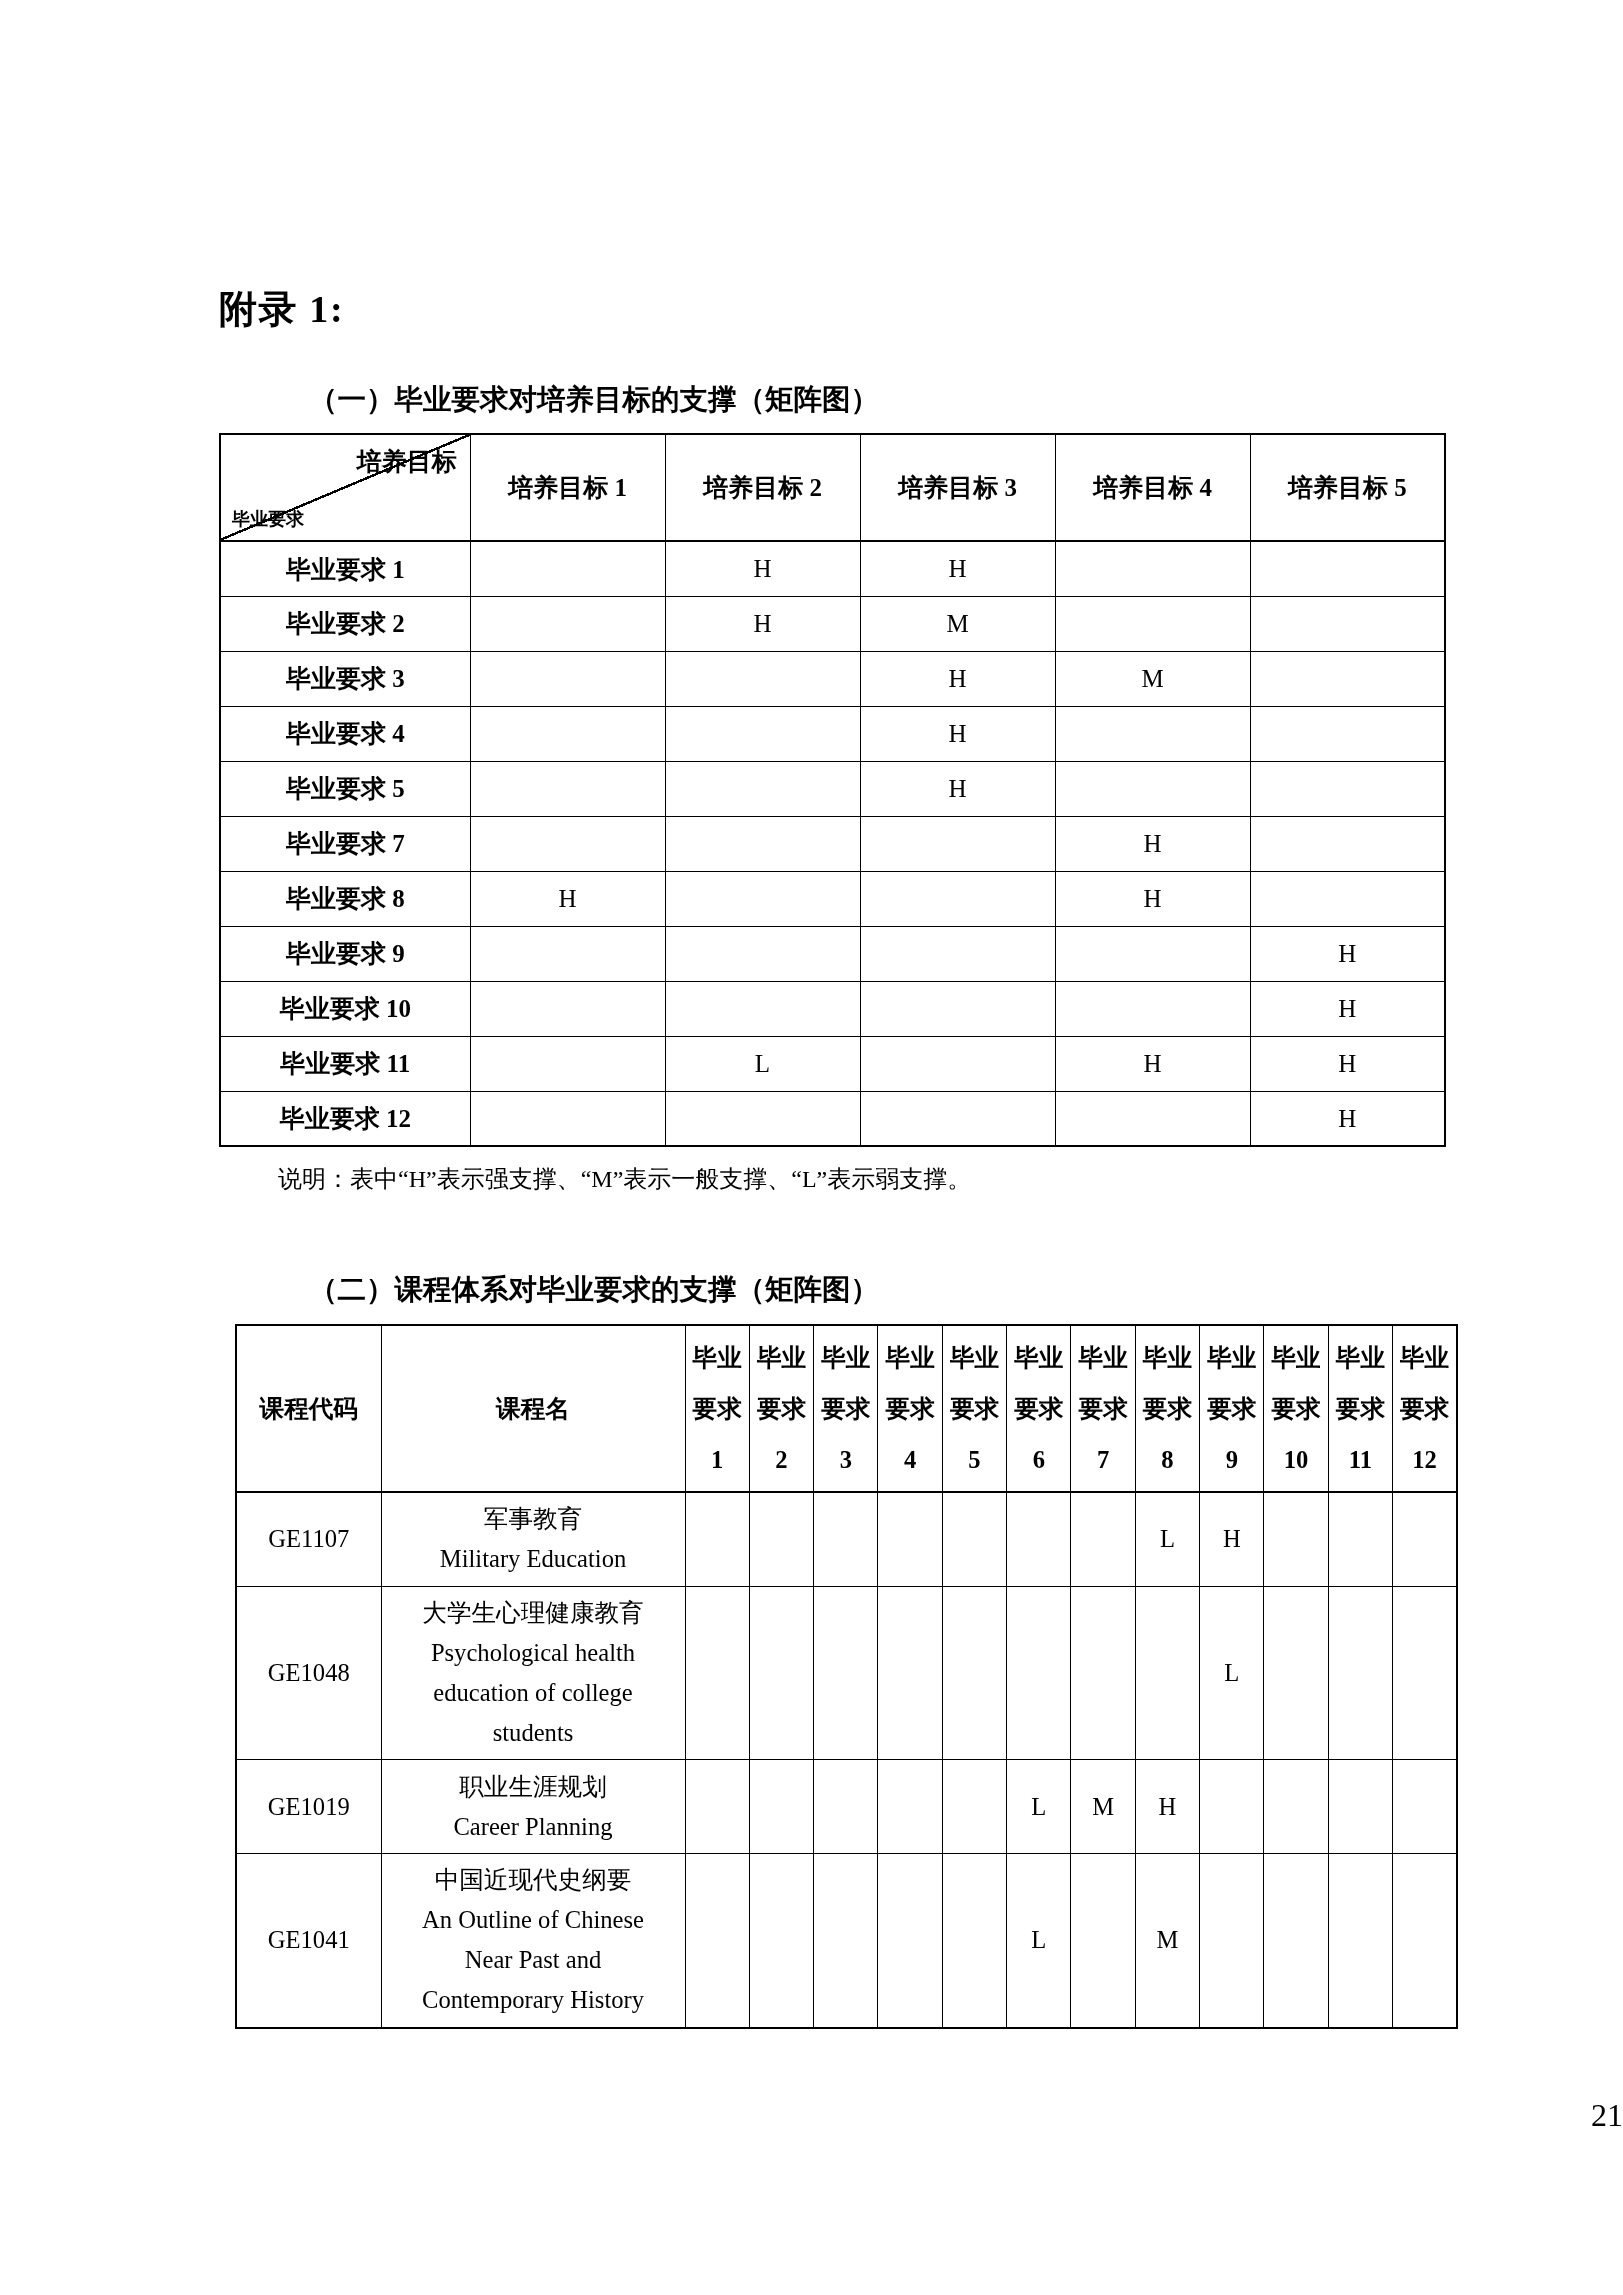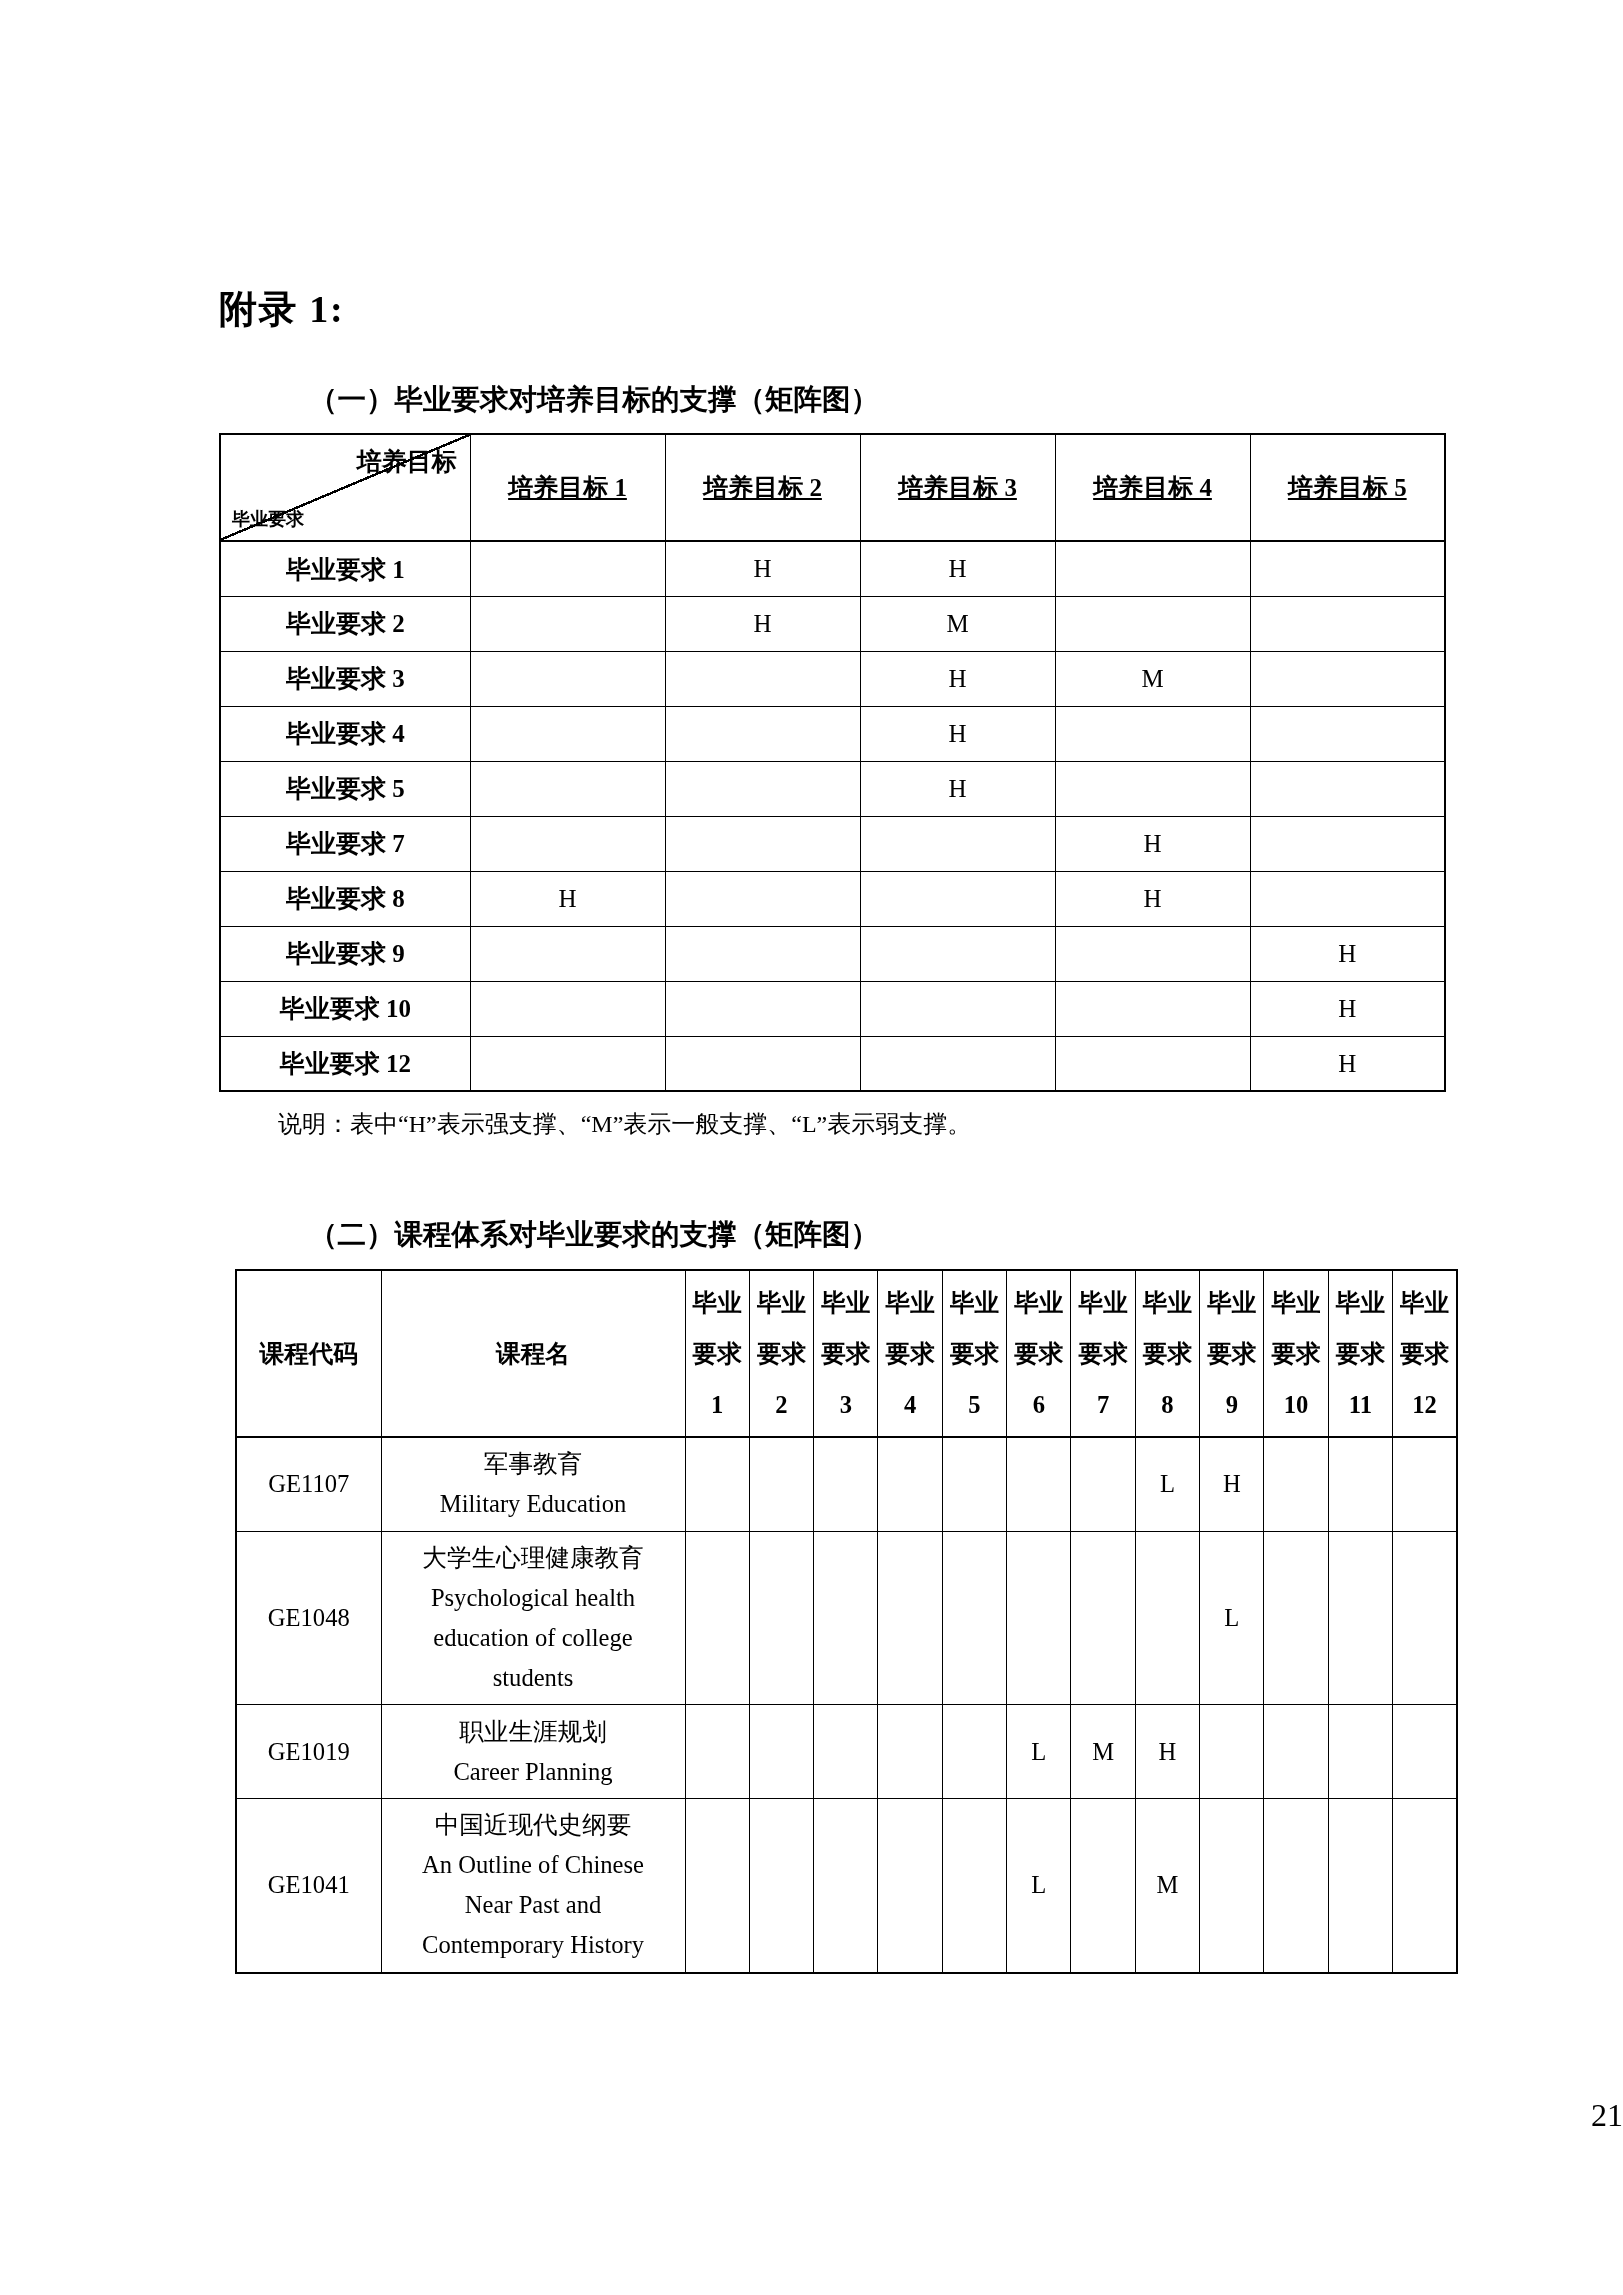--- a/index.html
+++ b/index.html
@@ -18,21 +18,21 @@
   }
   .section-heading {
     font-size:28.5px; font-weight:bold;
     margin-left:90px; margin-bottom:14.3px;
   }
 
   
   table { border-collapse:collapse; table-layout:fixed; }
   .t1 { width:1227px; border:2.4px solid #000; }
   .t1 th, .t1 td { border:1.6px solid #000; text-align:center; vertical-align:middle; }
-  .t1 thead th { height:107px; font-size:25px; font-weight:bold;text-decoration:underline; }
+  .t1 thead th { height:107px; font-size:25px; font-weight:bold; }
   .t1 thead th.diag-cell { border-bottom:2.4px double #000; }
   .t1 thead { border-bottom:2.4px double #000; }
   .t1 tbody td { height:55px; font-size:25px; }
   .t1 td.t1-label { font-weight:bold; }
   .t1 col.c-first { width:250px; }
 
   .diag-cell {
     position:relative; padding:0;
     background:linear-gradient(to bottom right,
       transparent 0, transparent calc(50% - 1.6px),
@@ -157,20 +157,28 @@
           </tr>
           <tr>
             <td class="t1-label">毕业要求 10</td>
             <td class="t1-val"></td>
             <td class="t1-val"></td>
             <td class="t1-val"></td>
             <td class="t1-val"></td>
             <td class="t1-val">H</td>
           </tr>
           <tr>
+            <td class="t1-label">毕业要求 11</td>
+            <td class="t1-val"></td>
+            <td class="t1-val">L</td>
+            <td class="t1-val"></td>
+            <td class="t1-val">H</td>
+            <td class="t1-val">H</td>
+          </tr>
+          <tr>
             <td class="t1-label">毕业要求 12</td>
             <td class="t1-val"></td>
             <td class="t1-val"></td>
             <td class="t1-val"></td>
             <td class="t1-val"></td>
             <td class="t1-val">H</td>
           </tr>
         </tbody>
     </table>
 

